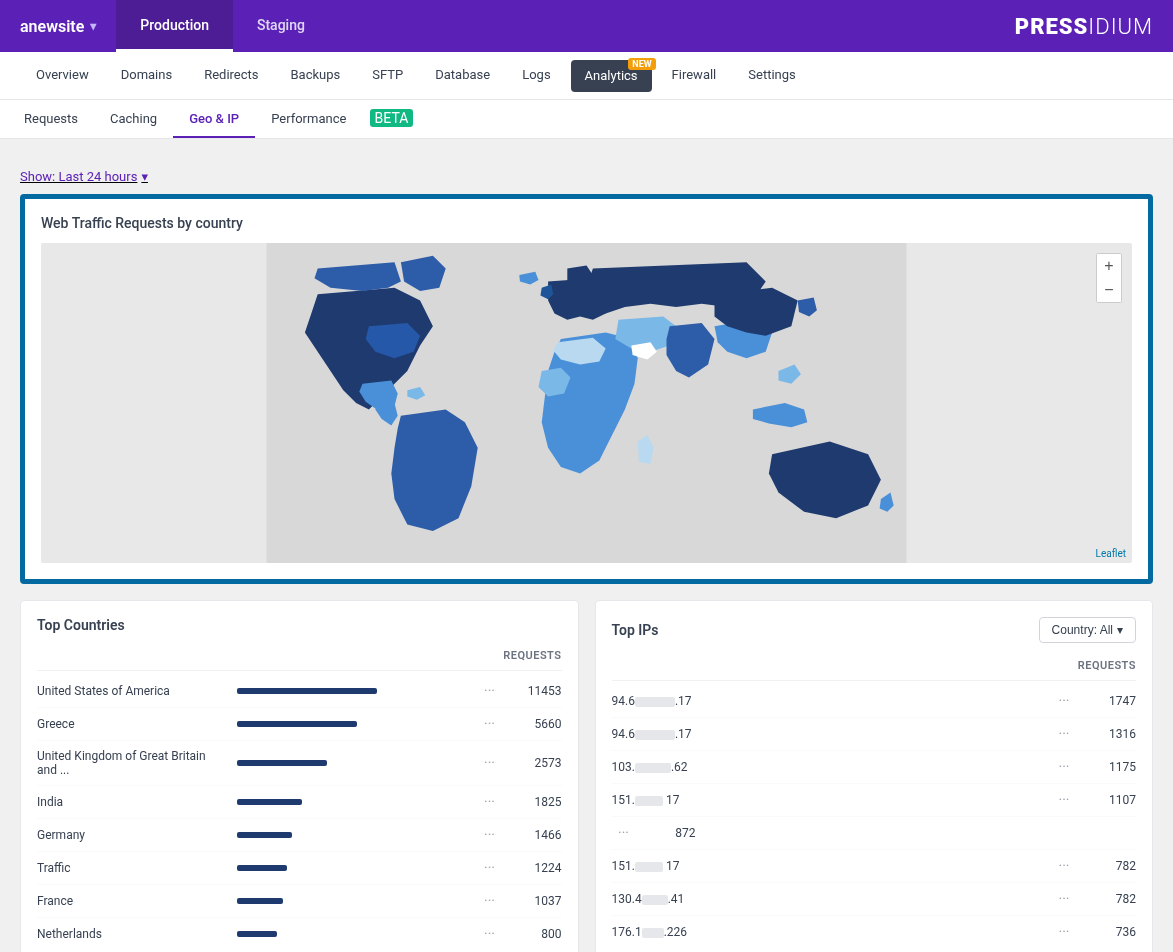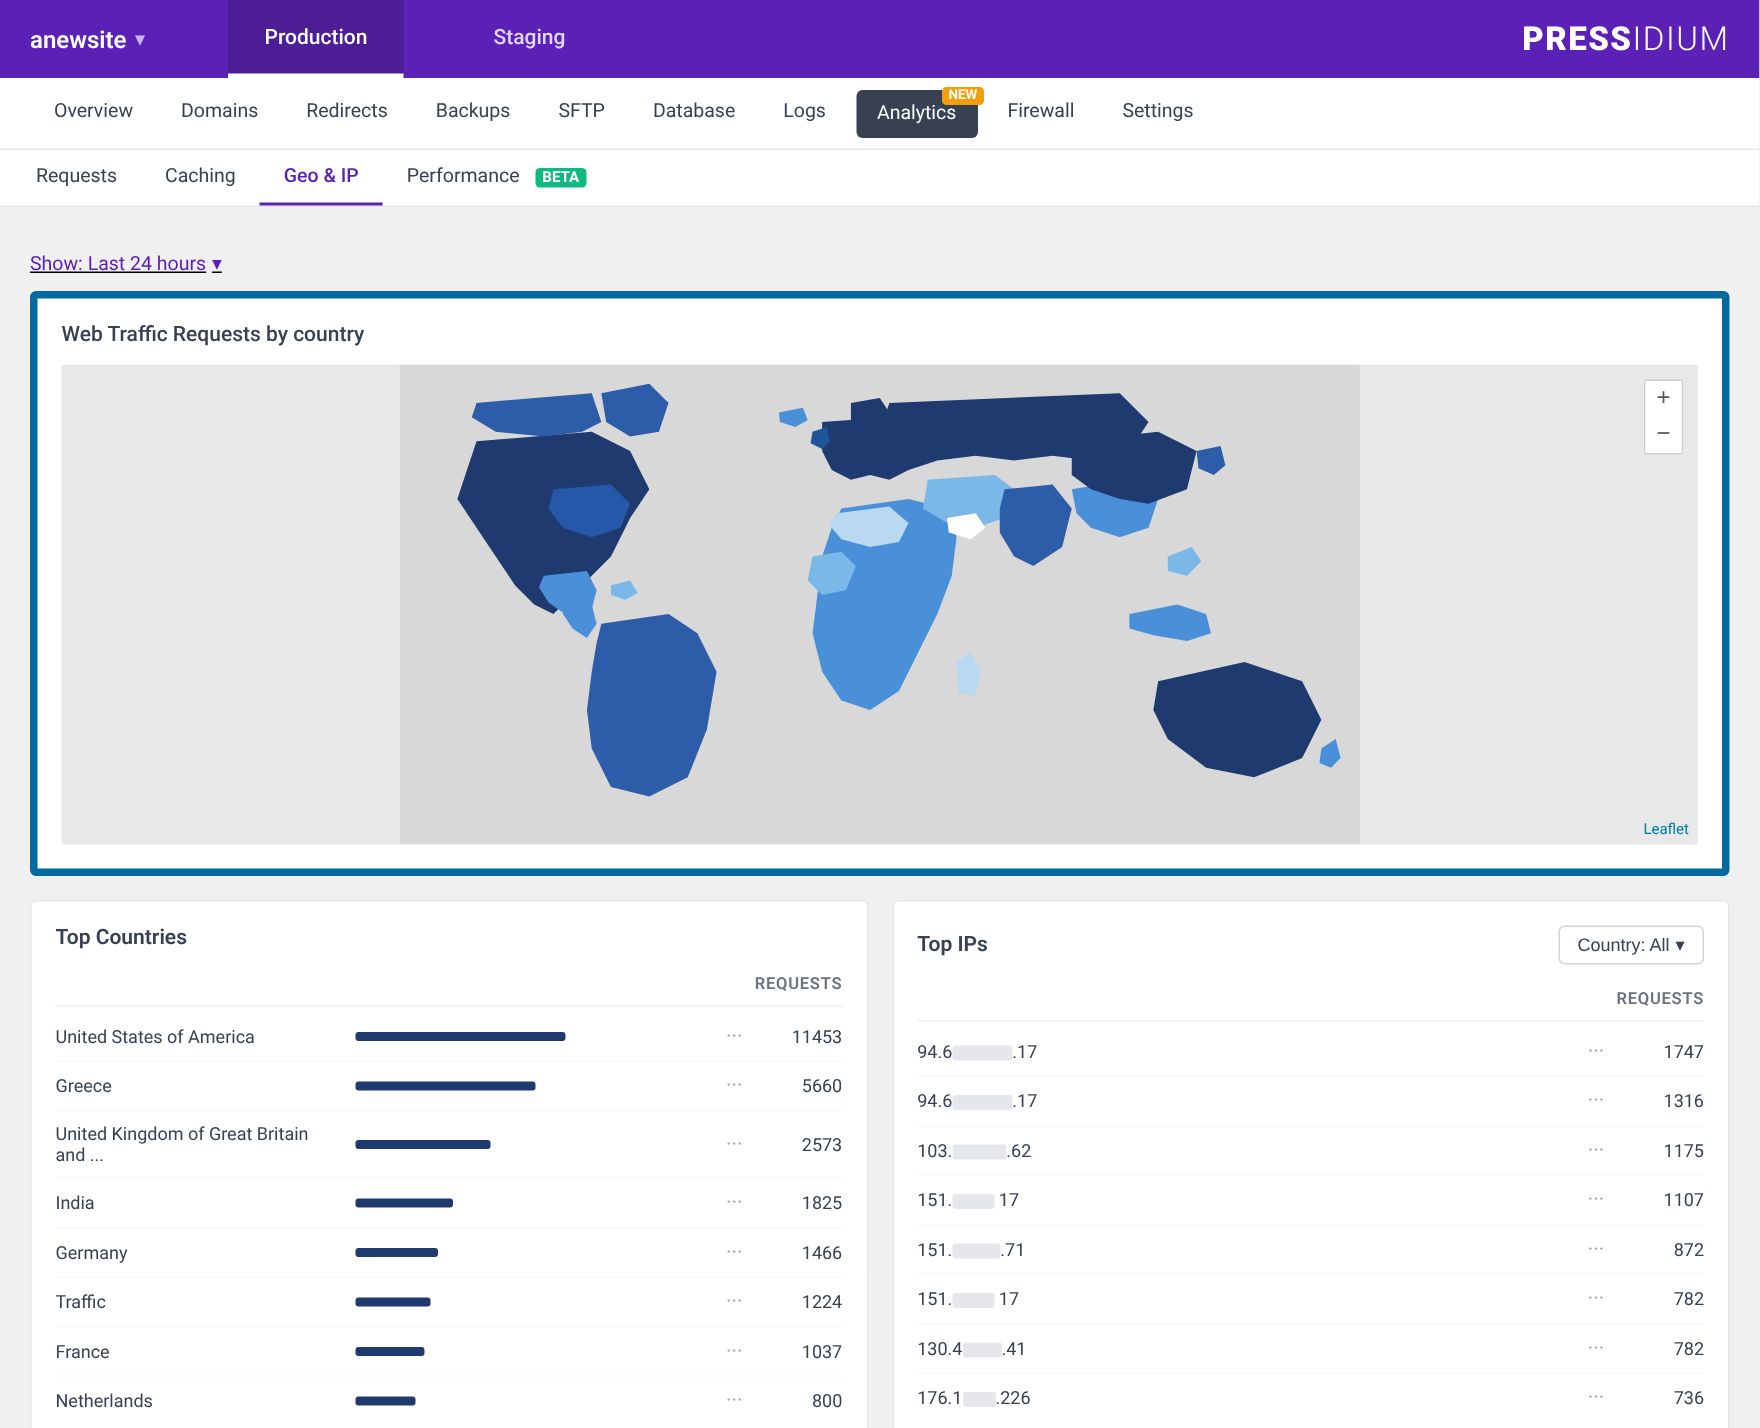--- a/index.html
+++ b/index.html
@@ -29,21 +29,20 @@
     .top-nav-tab {
       display: flex;
       align-items: center;
       padding: 0 24px;
       color: #e0d7f7;
       font-size: 14px;
       font-weight: 500;
       cursor: pointer;
       border-bottom: 3px solid transparent;
       text-decoration: none;
-      margin-left: 36px;
     }
     .top-nav-tab.active {
       background: #4c1d95;
       color: white;
       border-bottom: 3px solid white;
     }
     .logo {
       color: white;
       font-size: 22px;
       font-weight: 900;
@@ -102,25 +101,25 @@
       border: 1px solid #d1d5db;
       background: white;
       border-radius: 4px;
       font-size: 13px;
       cursor: pointer;
       color: #374151;
     }
     .beta-badge {
       background: #10b981;
       color: white;
-      font-size: 10px;
-      font-weight: 700;
+      font-size: 14px;
+      font-weight: 400;
       padding: 1px 5px;
       border-radius: 3px;
-      margin-left: 7px;
+      margin-left: 20px;
     }
 
     
     .content { padding: 16px 20px; }
 
     
     .sub-tabs {
       display: flex;
       align-items: center;
       background: white;
@@ -585,23 +584,20 @@
         <div class="count">1175</div>
       </div>
       <div class="table-row">
         <div class="ip-name">
           <span>151.</span><span class="ip-blur" style="width:28px;"></span><span> 17</span>
         </div>
         <div class="dots-menu">···</div>
         <div class="count">1107</div>
       </div>
       <div class="table-row">
-        <div class="ip-name">
-          <span>151.</span><span class="ip-blur" style="width:32px;"></span><span>.71</span>
-        </div>
         <div class="dots-menu">···</div>
         <div class="count">872</div>
       </div>
       <div class="table-row">
         <div class="ip-name">
           <span>151.</span><span class="ip-blur" style="width:28px;"></span><span> 17</span>
         </div>
         <div class="dots-menu">···</div>
         <div class="count">782</div>
       </div>

